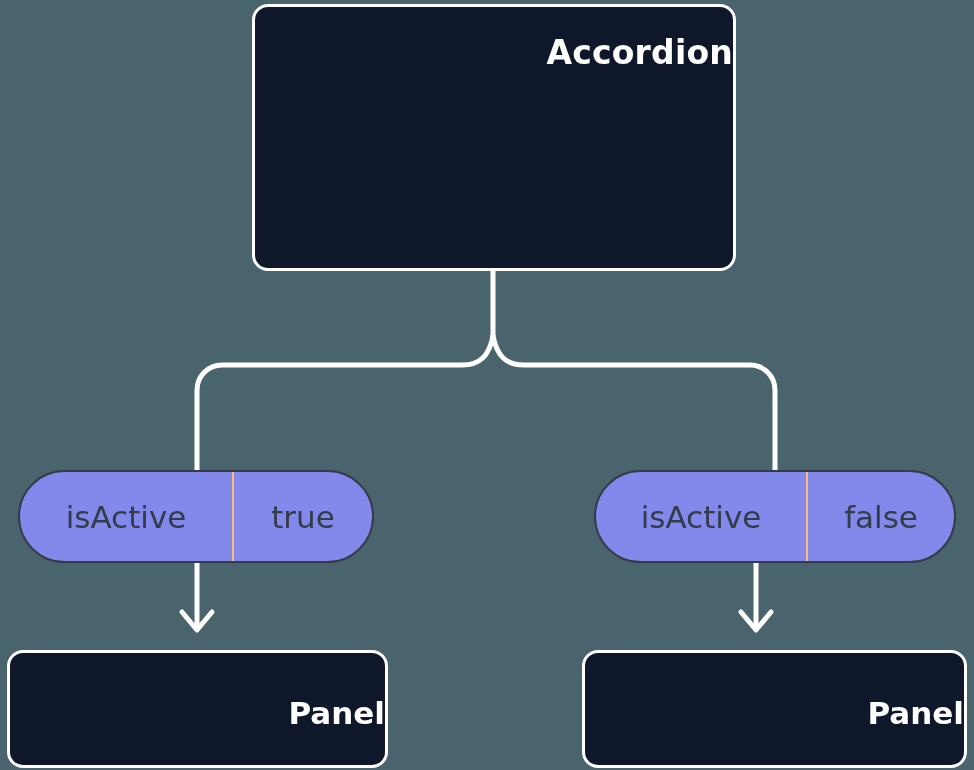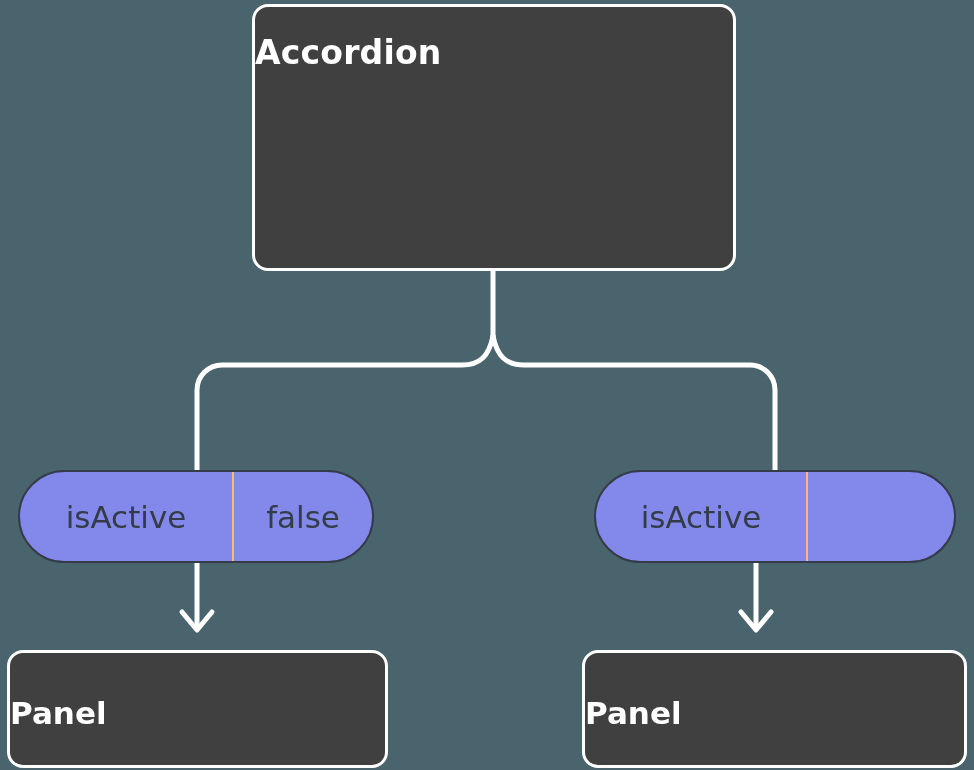--- a/index.html
+++ b/index.html
@@ -32,26 +32,26 @@
     height: 770px;
     z-index: 1;
     pointer-events: none;
   }
 
   
   .node-box {
     position: absolute;
     z-index: 2;
     box-sizing: border-box;
-    background: #404040;
+    background: #0f172a;
     border: 3px solid #ffffff;
     border-radius: 16px;
     display: flex;
     flex-direction: column;
-    align-items: flex-start;
+    align-items: flex-end;
   }
 
   
   #accordion-node {
     left: 252px;
     top: 4px;
     width: 484px;
     height: 267px;
     justify-content: flex-start;
     padding-top: 26px;
@@ -189,28 +189,31 @@
 
     <div class="node-title">Accordion</div>
 
   </div>
 
   <div class="prop-pill" id="pill-left">
     <div class="pill-key">
       <span class="pill-text">isActive</span>
     </div>
     <div class="pill-val">
-      <span class="pill-text">false</span>
+      <span class="pill-text">true</span>
     </div>
   </div>
 
   <div class="prop-pill" id="pill-right">
     <div class="pill-key">
       <span class="pill-text">isActive</span>
     </div>
+    <div class="pill-val">
+      <span class="pill-text">false</span>
+    </div>
   </div>
 
   <div class="node-box panel-node" id="panel-left">
     <div class="panel-title">Panel</div>
   </div>
 
   <div class="node-box panel-node" id="panel-right">
     <div class="panel-title">Panel</div>
   </div>
 

